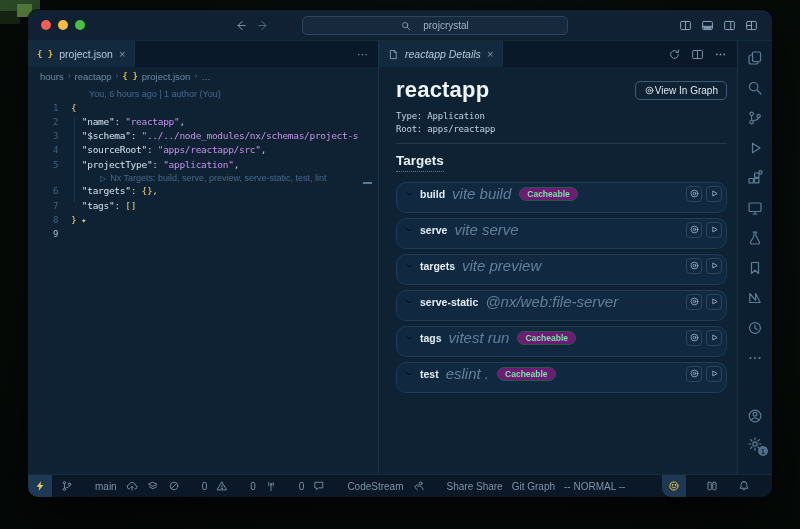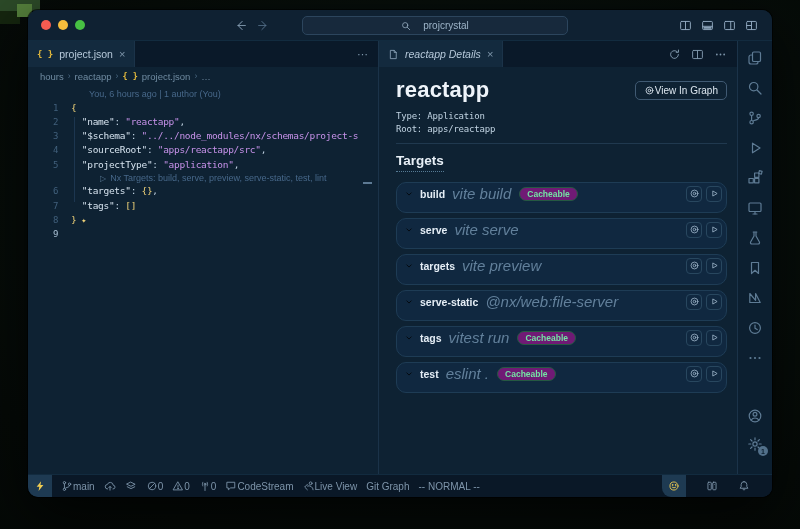--- a/index.html
+++ b/index.html
@@ -77,21 +77,21 @@
     display:flex;align-items:center;justify-content:center;color:#9db4c8;padding:0;}
   
   .act-ic{height:16px;margin-bottom:14px;color:#5e7b94;position:relative;}
   .act-bottom{margin-top:auto;display:flex;flex-direction:column;align-items:center;}
   .act-bottom .act-ic{margin-bottom:12px;}
   .gear-badge{position:absolute;right:-5px;bottom:-4px;width:10px;height:10px;border-radius:50%;
     background:#52708a;color:#0c1f30;font-size:7px;font-weight:bold;display:flex;align-items:center;justify-content:center;}
   
   #statusbar{height:22px;flex:0 0 22px;background:#0a1827;border-top:1px solid #122b3f;
     display:flex;align-items:center;font-size:10px;color:#7d94a9;}
-  .st-item{display:flex;align-items:center;gap:0;margin-left:9px;white-space:nowrap;}
+  .st-item{display:flex;align-items:center;gap:22px;margin-left:9px;white-space:nowrap;}
   .st-item:first-child{margin-left:0;width:24px;height:22px;background:#1e3a52;justify-content:center;
     border-bottom-left-radius:9px;color:#f0cd52;}
   #st-right{margin-left:auto;display:flex;align-items:center;gap:11px;padding-right:22px;}
   
   .ic{display:inline-flex;align-items:center;justify-content:center;line-height:0;}
   .ic svg{display:block;}
 </style>
 </head>
 <body>
 
@@ -583,21 +583,21 @@
             <span>CodeStream</span>
           </div>
           <div class="st-item">
             <span class="ic">
               <svg width="12" height="12" viewBox="0 0 16 16" fill="none" stroke="currentColor" stroke-width="1.2" stroke-linecap="round" stroke-linejoin="round">
                 <circle cx="10.2" cy="4.4" r="1.9"></circle>
                 <path d="M13.5 13a5.5 5.5 0 0 0-7.5-5"></path>
                 <path d="M5.8 5.8L2.2 9.4l3.6 3.6"></path>
               </svg>
             </span>
-            <span>Live View</span>
+            <span>Share Share</span>
           </div>
           <div class="st-item">
             <span>Git Graph</span>
           </div>
           <div class="st-item">
             <span>-- NORMAL --</span>
           </div>
         </div>
       <div id="st-right">
           <div class="st-item">

